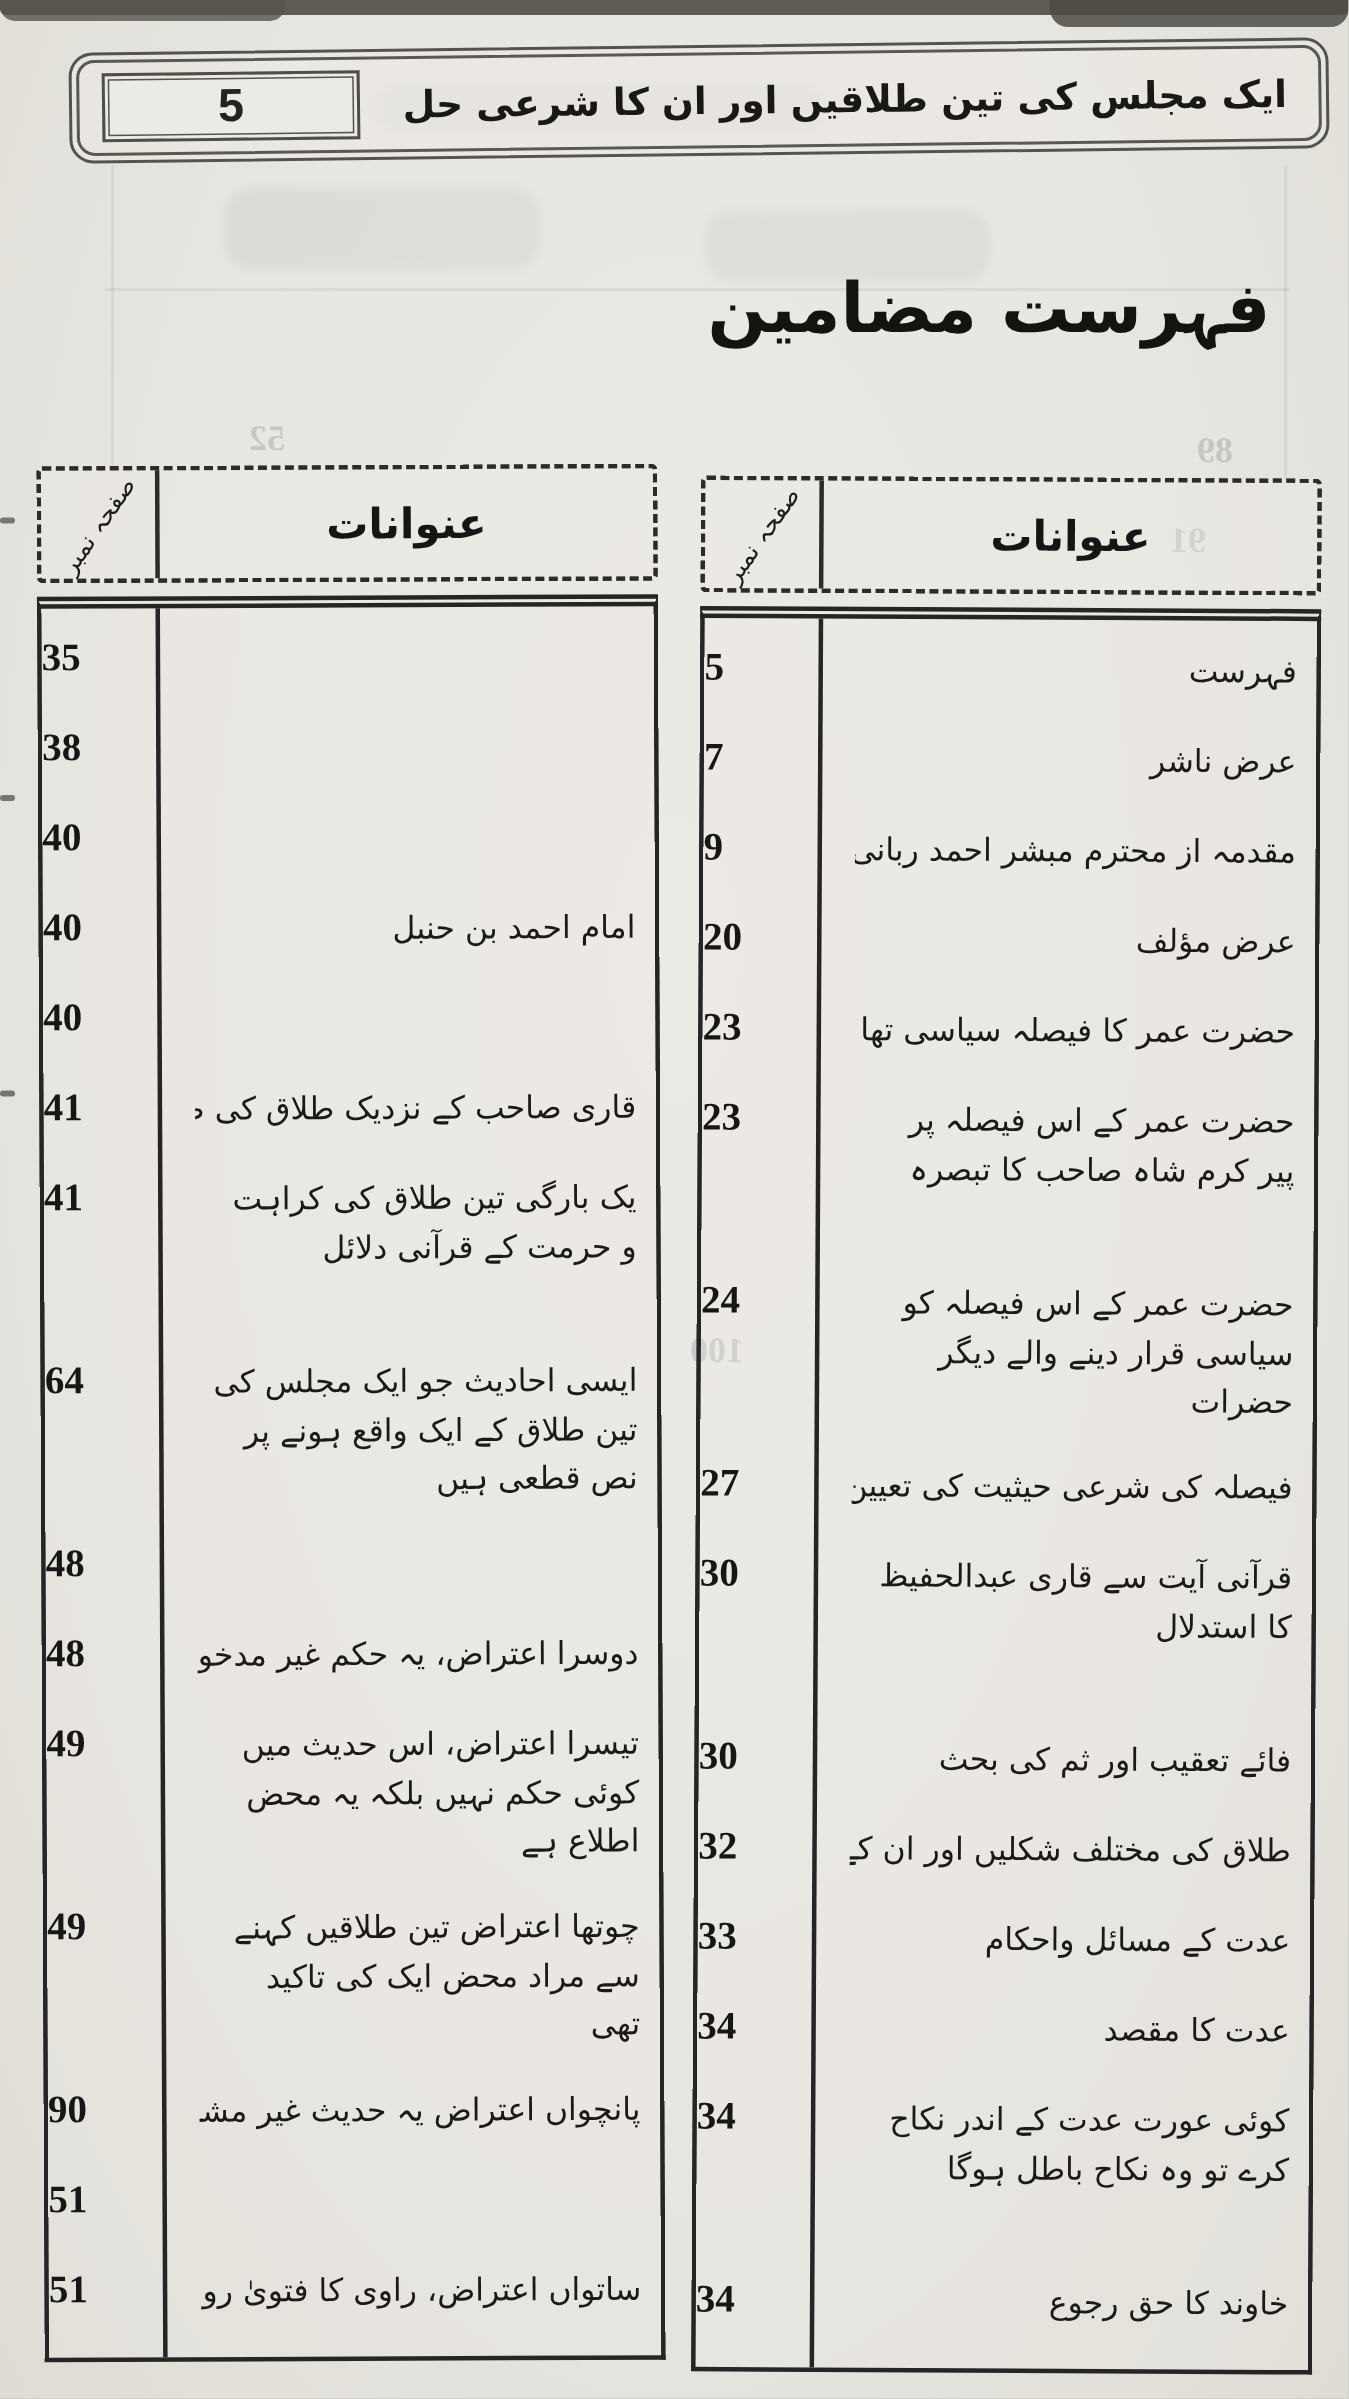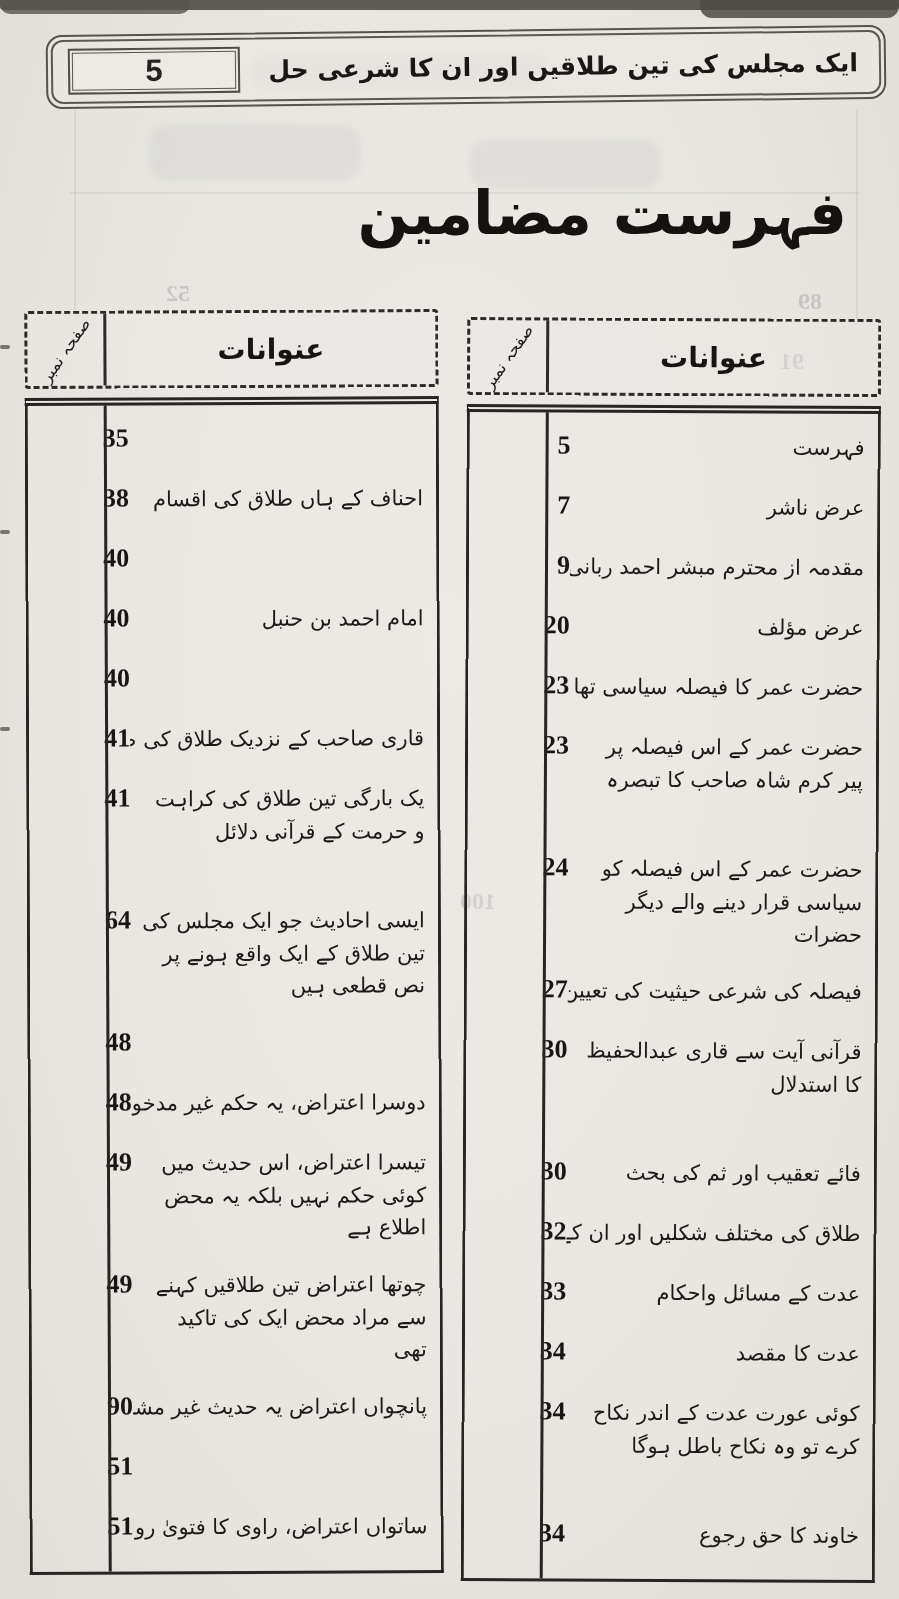--- a/index.html
+++ b/index.html
@@ -42,21 +42,21 @@
   }
   .pagenum-box span{font-family:"Liberation Sans",sans-serif;font-size:31px;font-weight:600;color:#24231f;}
   .band-title{
     direction:rtl;text-align:right;padding-left:14px;padding-right:26px;
     font-size:25px;font-weight:bold;color:#191815;white-space:nowrap;
   }
 
   
   .main-title{
     position:absolute;right:52px;top:178px;margin:0;
-    direction:rtl;font-size:60px;font-weight:bold;color:#141310;
+    direction:rtl;font-size:46px;font-weight:bold;color:#141310;
     letter-spacing:-1px;
   }
 
   
   .toc{position:absolute;width:414px;}
   .toc-right{left:464px;top:318px;transform:rotate(0.3deg);}
   .toc-left{left:27px;top:310px;transform:rotate(-0.25deg);}
   .toc-head{
     display:flex;height:72px;border:3px dashed #2c2b28;border-radius:4px;
     align-items:stretch;background:rgba(238,236,231,.35);
@@ -65,21 +65,21 @@
   .num-head .rot{display:inline-block;transform:rotate(-55deg);font-size:16px;white-space:nowrap;direction:rtl;color:#1d1c1a;}
   .ttl-head{flex:1;display:flex;align-items:center;justify-content:center;direction:rtl;
             font-size:28px;font-weight:bold;color:#161513;}
   .toc-body{
     position:relative;margin-top:9px;
     border:3px solid #262523;border-top:8px double #262523;
     padding:10px 0 8px;background:rgba(238,236,231,.25);
   }
   .toc-body::before{content:"";position:absolute;left:76px;top:0;bottom:0;width:3px;background:#262523;}
   .row{display:flex;align-items:flex-start;}
-  .row .num{width:101px;text-align:right;font-family:"Liberation Serif",serif;
+  .row .num{width:101px;text-align:left;font-family:"Liberation Serif",serif;
             font-weight:bold;font-size:26px;color:#171614;padding-top:8px;}
   .row .ttl{flex:1;direction:rtl;text-align:right;font-size:21px;line-height:1.55;
             color:#1b1a17;padding:8px 13px 0 8px;}
   .l1{min-height:60px;}
   .l2{min-height:122px;}
   .l1 .ttl{white-space:nowrap;overflow:hidden;}
 </style>
 </head>
 <body>
 
@@ -207,21 +207,20 @@
       </div>
       <div class="ttl-head">عنوانات</div>
     </div>
     <div class="toc-body">
   <div class="row l1">
     <div class="num">35</div>
   </div>
 
   <div class="row l1">
     <div class="num">38</div>
-    <div class="ttl">احناف کے ہاں طلاق کی اقسام</div>
   </div>
 
   <div class="row l1">
     <div class="num">40</div>
   </div>
 
   <div class="row l1">
     <div class="num">40</div>
     <div class="ttl">امام احمد بن حنبل</div>
   </div>

